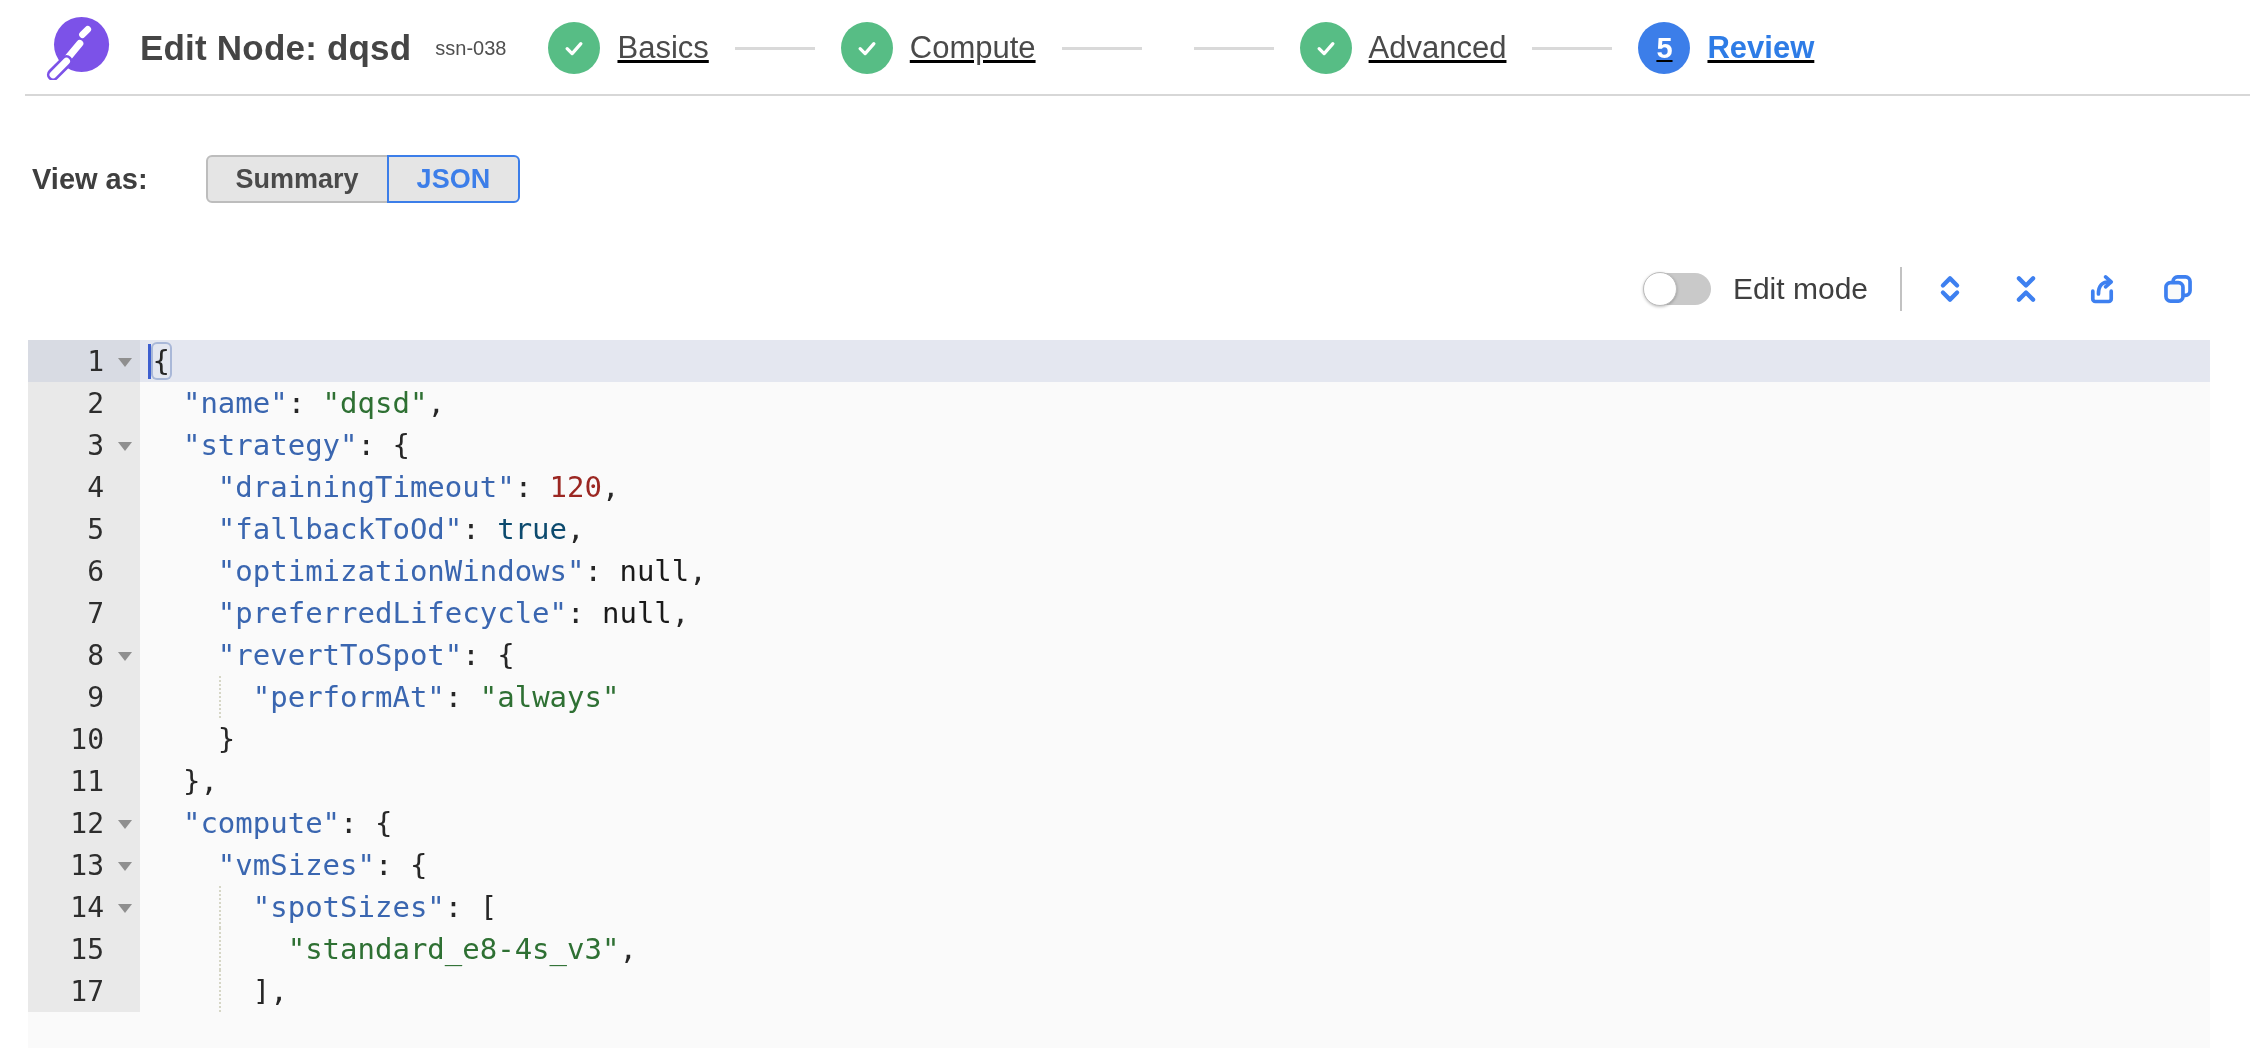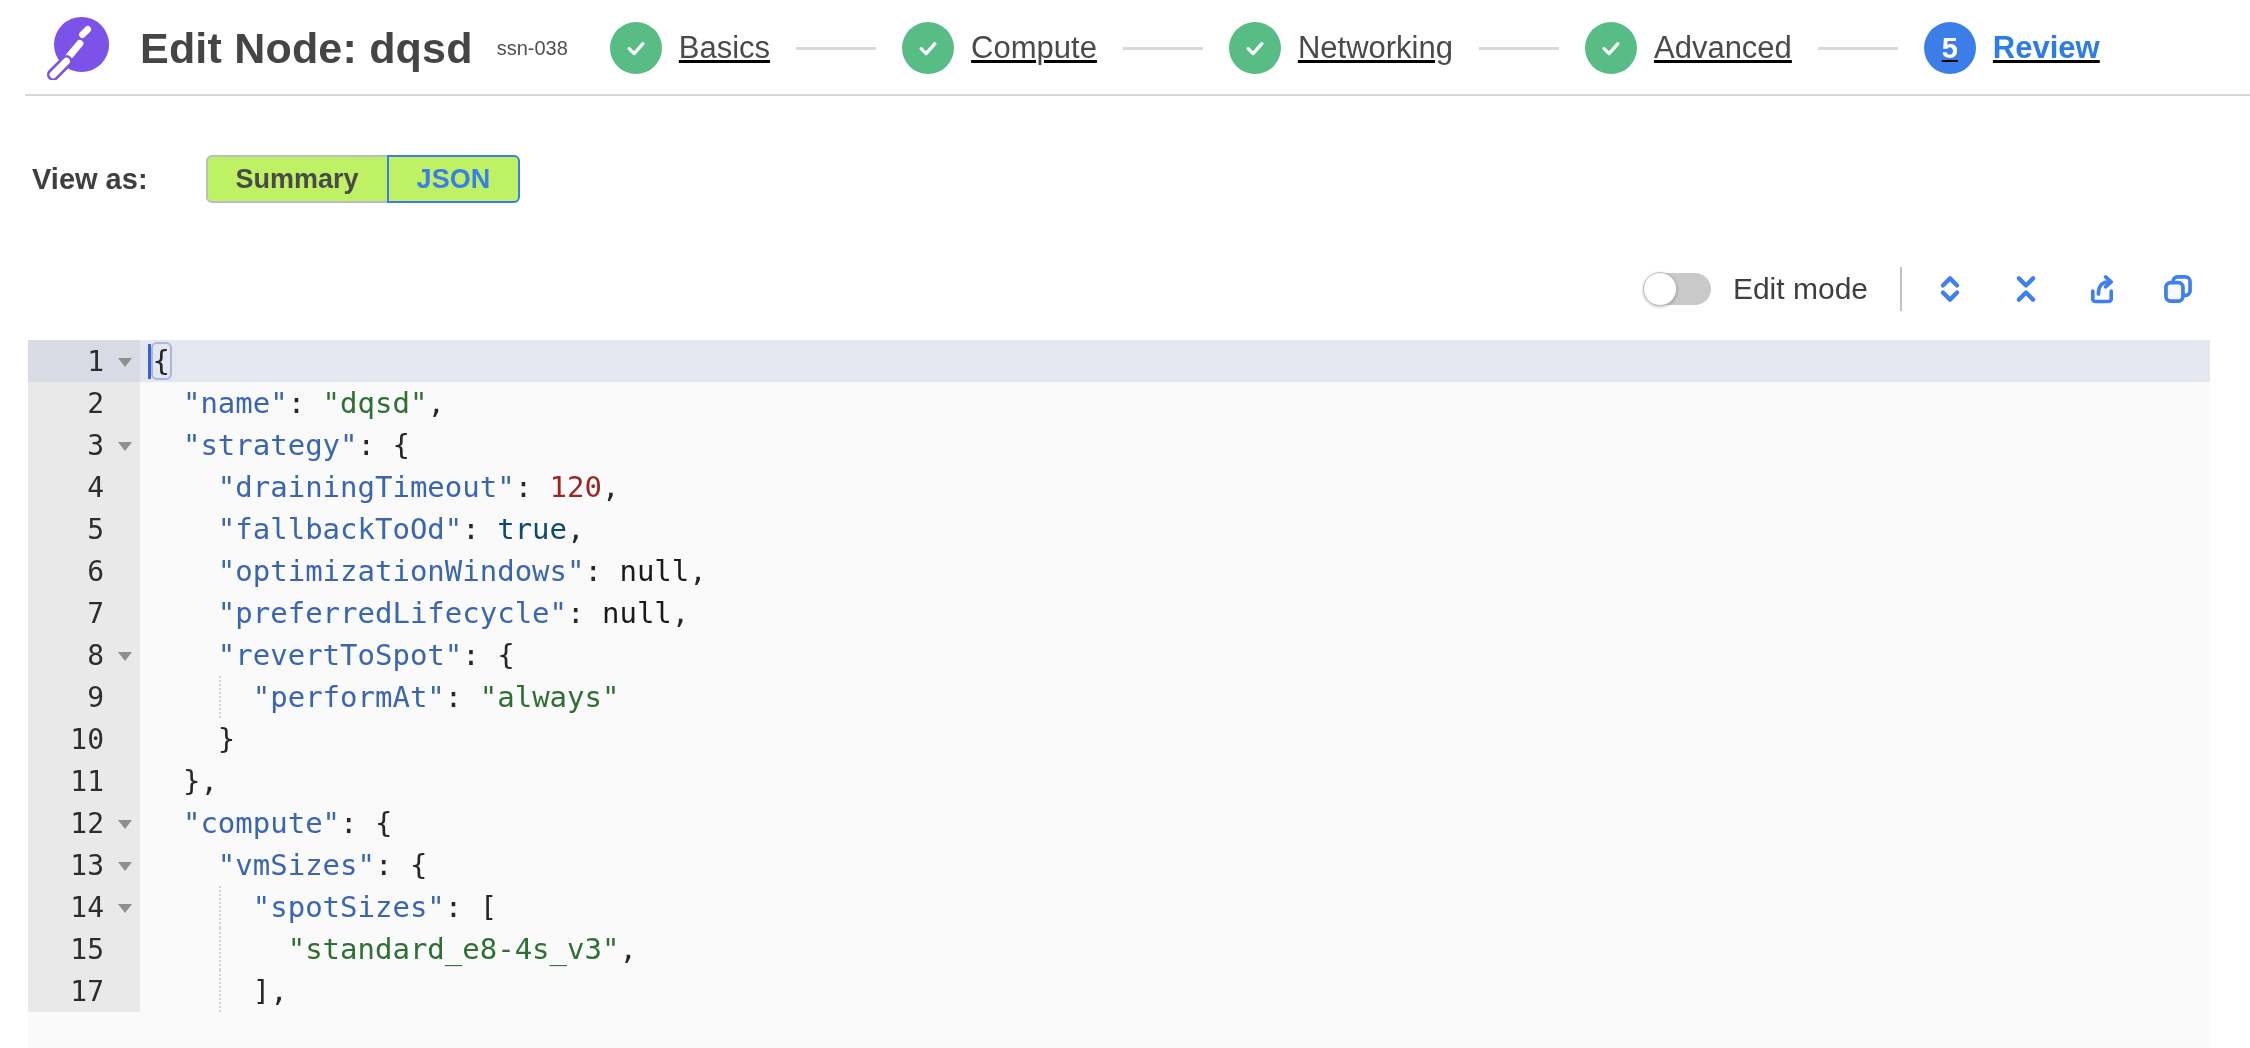--- a/index.html
+++ b/index.html
@@ -3,37 +3,37 @@
 <meta charset="utf-8">
 <style>
   * { margin:0; padding:0; box-sizing:border-box; }
   html,body { width:2250px; height:1048px; background:#ffffff; overflow:hidden;
               font-family:"Liberation Sans", sans-serif; }
 
   
   .header { position:relative; height:96px; display:flex; align-items:center; padding-left:46px; background:#fff; }
   .header-rule { position:absolute; bottom:0; left:25px; right:0; height:2px; background:#d7d7d7; }
   .logo { width:64px; height:64px; flex:0 0 auto; }
-  .page-title { margin-left:30px; font-size:43px; font-weight:700; color:#454545; letter-spacing:.2px; white-space:nowrap; }
+  .page-title { margin-left:30px; font-size:35px; font-weight:700; color:#454545; letter-spacing:.2px; white-space:nowrap; }
   .page-subtitle { margin-left:24px; font-size:20px; color:#4f4f4f; white-space:nowrap; max-width:196px; overflow:hidden; flex:0 0 auto; }
 
   .steps { flex:1; display:flex; align-items:center; margin-left:42px; padding-right:37px;text-decoration:underline; }
   .step { display:flex; align-items:center; flex:0 0 auto; cursor:pointer; }
   .step-circle { width:52px; height:52px; border-radius:50%; background:#57bd85; display:flex; align-items:center; justify-content:center; flex:0 0 auto; }
   .step-circle.active { background:#3c7ee9; }
   .step-num { color:#fff; font-size:29px; font-weight:700; }
   .step-label { margin-left:17px; font-size:31px; color:#4a4a4a; white-space:nowrap; }
   .step-label.active { color:#2e7ce6; font-weight:700;text-align:center; }
   .step-connector { flex:1 1 auto; min-width:40px; max-width:80px; height:3px; background:#d9d9d9; margin:0 26px; }
 
   
   .viewas-row { margin-top:59px; padding-left:32px; display:flex; align-items:center; }
   .viewas-label { font-size:29px; font-weight:700; color:#3f3f3f; }
   .segmented { display:inline-flex; margin-left:58px; }
-  .seg-btn { height:48px; min-width:128px; padding:0 28px; background:#bef264; border:2px solid #bdbdbd;
+  .seg-btn { height:48px; min-width:128px; padding:0 28px; background:#e5e5e5; border:2px solid #bdbdbd;
              font-family:"Liberation Sans",sans-serif; font-size:27px; font-weight:700; color:#4a4a4a;
              display:flex; align-items:center; justify-content:center; cursor:pointer; }
   .seg-btn.first { border-radius:6px 0 0 6px; }
   .seg-btn.selected { border:2px solid #3c7ee9; color:#3c7ee9; border-radius:0 6px 6px 0; margin-left:-2px; z-index:2; }
 
   
   .toolbar-row { margin-top:62px; display:flex; align-items:center; justify-content:flex-end; padding-right:54px; height:48px; }
   .toggle { position:relative; width:66px; height:32px; border-radius:16px; background:#c9c9c9; cursor:pointer; flex:0 0 auto; }
   .toggle-knob { position:absolute; left:-2px; top:-1px; width:34px; height:34px; border-radius:50%; background:#fff;
                  border:1px solid #bcbcbc; box-shadow:0 1px 3px rgba(0,0,0,.25); }
@@ -93,28 +93,20 @@
       <div class="step-connector"></div>
       <div class="step">
         <div class="step-circle">
           <svg viewBox="0 0 24 24" width="30" height="30" fill="none" stroke="#ffffff" stroke-width="2.6" stroke-linecap="round" stroke-linejoin="round">
             <polyline points="6.5,12.5 10.5,16.5 17.5,8.5"></polyline>
           </svg>
         </div>
         <span class="step-label">Compute</span>
       </div>
       <div class="step-connector"></div>
-      <div class="step">
-        <div class="step-circle">
-          <svg viewBox="0 0 24 24" width="30" height="30" fill="none" stroke="#ffffff" stroke-width="2.6" stroke-linecap="round" stroke-linejoin="round">
-            <polyline points="6.5,12.5 10.5,16.5 17.5,8.5"></polyline>
-          </svg>
-        </div>
-        <span class="step-label">Networking</span>
-      </div>
       <div class="step-connector"></div>
       <div class="step">
         <div class="step-circle">
           <svg viewBox="0 0 24 24" width="30" height="30" fill="none" stroke="#ffffff" stroke-width="2.6" stroke-linecap="round" stroke-linejoin="round">
             <polyline points="6.5,12.5 10.5,16.5 17.5,8.5"></polyline>
           </svg>
         </div>
         <span class="step-label">Advanced</span>
       </div>
       <div class="step-connector"></div>

